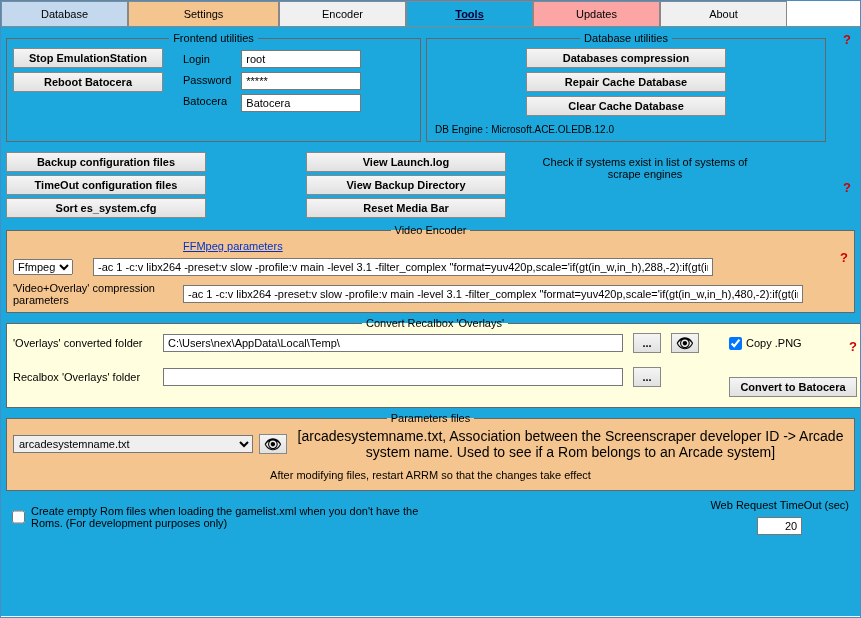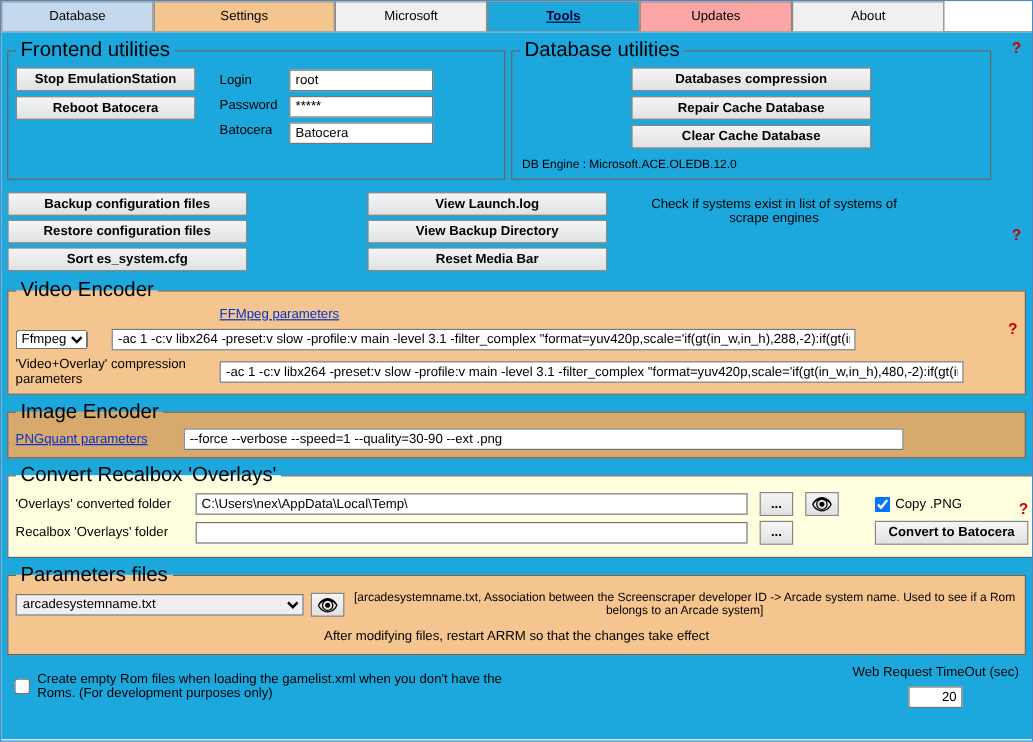--- a/index.html
+++ b/index.html
@@ -7,21 +7,21 @@
 .tabs { display: flex; background: #fff; border-bottom: 1px solid #888; }
 .tab { padding: 6px 0; text-align: center; border: 1px solid #888; border-bottom: none; cursor: pointer; }
 .tab-database { background: #c5d9ee; width: 127px; }
 .tab-settings { background: #f5c58f; width: 151px; }
 .tab-gamelist { background: #f0f0f0; width: 127px; }
 .tab-tools { background: #1ca8dd; width: 127px; color: #003; font-weight: bold; text-decoration: underline; }
 .tab-updates { background: #fca5a5; width: 127px; }
 .tab-about { background: #f0f0f0; width: 127px; }
 .content { background: #1ca8dd; padding: 5px; height: calc(618px - 29px); position: relative; }
 fieldset { border: 1px solid #666; padding: 4px 6px 6px; margin-bottom: 4px; position: relative; }
-legend { padding: 0 4px; font-size: 17px; }
+legend { padding: 0 4px; font-size: 11px; text-align: center; }
 .fs-tan { background: #f5c58f; }
 .fs-yellow { background: #ffffe0; }
 .fs-brown { background: #d8a96c; }
 .top-row { display: flex; gap: 5px; position: relative; }
 .fs-frontend { background: #1ca8dd; width: 415px; }
 .fs-database { background: #1ca8dd; width: 400px; }
 .btn { background: linear-gradient(#f5f5f5,#e1e1e1); border: 1px solid #888; padding: 3px 8px; text-align: center; cursor: pointer; display: inline-block; font-weight: bold; }
 .frontend-grid { display: flex; }
 .frontend-btns { display: flex; flex-direction: column; gap: 4px; width: 150px; }
 .frontend-labels { display: flex; flex-direction: column; gap: 9px; margin-left: 20px; padding-top: 5px; }
@@ -45,39 +45,39 @@
 .comp-label { width: 150px; }
 .img-row { display: flex; align-items: center; gap: 30px; }
 .img-row input { width: 600px; }
 .conv-row { display: flex; align-items: center; gap: 10px; margin-bottom: 4px; }
 .conv-row .lbl { width: 140px; }
 .conv-row input { width: 460px; }
 .browse-btn { width: 28px; padding: 3px 0; }
 .eye-btn { width: 28px; padding: 1px 0; font-size: 14px; }
 .copy-png { margin-left: 20px; display: flex; align-items: center; gap: 4px; }
 .copy-png input { width: auto; }
-.conv-bato { width: 128px; margin-left: 20px; }
+.conv-bato { width: 128px; margin-left: 20px; margin-top: 20px; }
 .param-row { display: flex; align-items: center; gap: 6px; margin-bottom: 6px; }
 .param-row select { width: 240px; border: 1px solid #777; padding: 1px; }
-.param-desc { flex: 1; text-align: center; font-size: 10px; }
+.param-desc { flex: 1; text-align: center; font-size: 14px; }
 .param-note { text-align: center; padding: 3px 0; }
 .bottom-row { display: flex; align-items: center; justify-content: space-between; padding: 4px 6px; }
 .create-empty { display: flex; gap: 6px; }
 .create-empty .txt { width: 420px; }
 .timeout { display: flex; align-items: center; gap: 6px; flex-direction: column; }
 .timeout input { width: 45px; border: 1px solid #777; padding: 2px 4px; text-align: right; background: #fff; }
 .video-enc { position: relative; }
 </style>
 </head>
 <body>
 
 <div class="tabs">
   <div class="tab tab-database">Database</div>
   <div class="tab tab-settings">Settings</div>
-  <div class="tab tab-gamelist">Microsoft</div>
+  <div class="tab tab-gamelist">Encoder</div>
   <div class="tab tab-tools">Tools</div>
   <div class="tab tab-updates">Updates</div>
   <div class="tab tab-about">About</div>
 </div>
 
 <div class="content">
   <div class="top-row">
     <fieldset class="fs-frontend">
       <legend>Frontend utilities</legend>
       <div class="frontend-grid">
@@ -106,21 +106,21 @@
         <div class="btn">Clear Cache Database</div>
         <div class="db-engine">DB Engine : Microsoft.ACE.OLEDB.12.0</div>
       </div>
     </fieldset>
     <span class="help-q" style="right:4px;top:0">?</span>
   </div>
 
   <div class="three-col">
     <div class="col-btns">
       <div class="btn">Backup configuration files</div>
-      <div class="btn">Restore configuration files</div>
+      <div class="btn">TimeOut configuration files</div>
       <div class="btn">Sort es_system.cfg</div>
     </div>
     <div class="col-btns mid" style="margin-left:90px">
       <div class="btn">View Launch.log</div>
       <div class="btn">View Backup Directory</div>
       <div class="btn">Reset Media Bar</div>
     </div>
     <div class="check-engines">Check if systems exist in list of systems of scrape engines</div>
     <span class="help-q" style="right:4px;top:28px">?</span>
   </div>
@@ -137,27 +137,20 @@
       </select>
       <input class="wide" type="text" value="-ac 1 -c:v libx264 -preset:v slow -profile:v main -level 3.1 -filter_complex &quot;format=yuv420p,scale='if(gt(in_w,in_h),288,-2):if(gt(in_w" style="">
     </div>
     <div class="video-row3">
       <span class="comp-label">'Video+Overlay' compression parameters</span>
       <input class="wide" type="text" value="-ac 1 -c:v libx264 -preset:v slow -profile:v main -level 3.1 -filter_complex &quot;format=yuv420p,scale='if(gt(in_w,in_h),480,-2):if(gt(in_w" style="">
     </div>
     <span class="help-q" style="right:6px;top:14px">?</span>
   </fieldset>
 
-  <fieldset class="fs-brown">
-    <legend>Image Encoder</legend>
-    <div class="img-row">
-      <span class="link">PNGquant parameters</span>
-      <input type="text" value="--force --verbose --speed=1 --quality=30-90 --ext .png" style="">
-    </div>
-  </fieldset>
 
   <fieldset class="fs-yellow" style="position:relative">
     <legend>Convert Recalbox 'Overlays'</legend>
     <div class="conv-row">
       <span class="lbl">'Overlays' converted folder</span>
       <input type="text" value="C:\Users\nex\AppData\Local\Temp\" style="">
       <div class="btn browse-btn">...</div>
       <div class="btn eye-btn">👁</div>
       <label class="copy-png">
         <input type="checkbox" checked="" style="">

